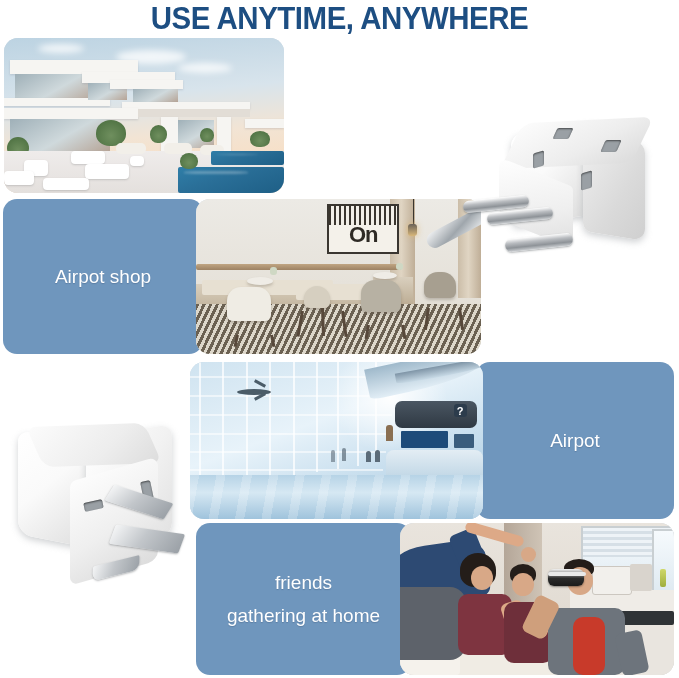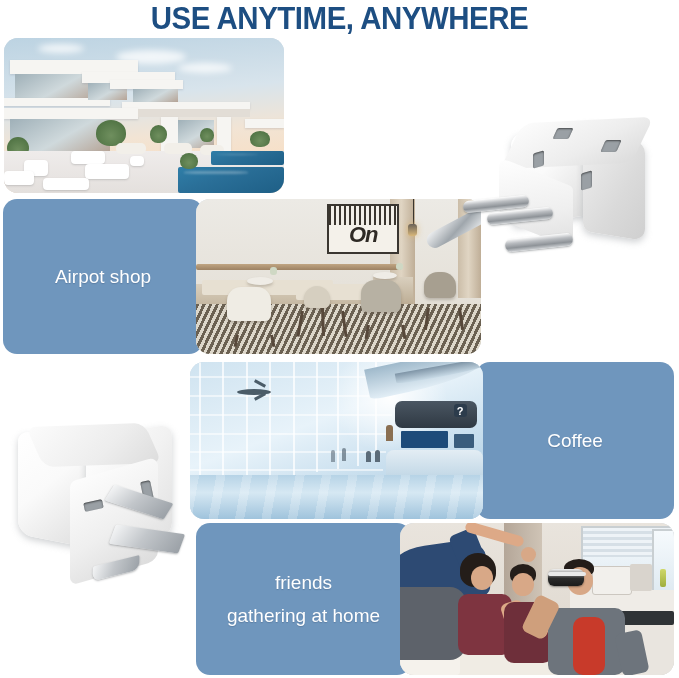--- a/index.html
+++ b/index.html
@@ -50,21 +50,21 @@
     background:rgba(255,255,255,.28);border-radius:40%;filter:blur(1px);}
   .lounger{position:absolute;background:#ffffff;border-radius:4px;
     box-shadow:0 1px 2px rgba(150,150,150,.45);}
   .cushion{position:absolute;background:#f2efe9;border-radius:5px;}
   .plant{position:absolute;background:radial-gradient(circle at 50% 60%,#6f8f5e,#476b3c);border-radius:50% 50% 45% 45%;}
 
   
   .cs-wall{position:absolute;inset:0;background:linear-gradient(180deg,#eceae5,#e6e2da 55%,#ded8cd);}
   .cs-col{position:absolute;background:linear-gradient(90deg,#cbbda8,#e0d5c3 45%,#bfae97);}
   .cs-poster{position:absolute;background:#f4f1ea;border:2px solid #3a3630;
-    display:flex;align-items:center;justify-content:center;font-style:italic;}
+    display:flex;align-items:center;justify-content:center;}
   .cs-poster .on{font-weight:bold;color:#2e2a25;letter-spacing:-1px;}
   .cs-stripes{position:absolute;left:0;top:0;right:0;height:42%;
     background:repeating-linear-gradient(90deg,#3a352e 0 2px,#f2efe8 2px 5px);}
   .cs-pend{position:absolute;background:#3a352e;width:1px;}
   .cs-bulb{position:absolute;width:9px;height:12px;border-radius:3px;
     background:linear-gradient(180deg,#6b6257,#d8b77a);box-shadow:0 0 6px rgba(226,184,110,.8);}
   .cs-rail{position:absolute;background:linear-gradient(180deg,#c0a582,#9d8263);border-radius:2px;}
   .cs-bench{position:absolute;background:linear-gradient(180deg,#d9cfbe,#b9a98f);}
   .cs-benchseat{position:absolute;background:#e7e0d2;border-radius:2px;}
   .cs-rug{position:absolute;left:0;right:0;bottom:0;
@@ -244,21 +244,21 @@
         <div style="position:absolute;right:-2%;top:14%;width:22%;height:10%;
              background:linear-gradient(160deg,#f4f5f6,#9fa6ac 55%,#e7eaec);
              border-radius:8px;transform:rotate(-28deg);"></div>
       </div>
     </div>
   </div>
 
   <div class="row" style="left:190px;top:362px;width:484px;height:157px;">
 
     <div class="panel label-panel" style="left:286px;width:198px;">
-      <div>Coffee</div>
+      <div>Airpot</div>
     </div>
 
     <div class="panel photo-panel" style="left:0;width:293px;">
       <div class="ph">
         <div class="ap-bg"></div>
 
         <div class="ap-mullV" style="left:3%;height:74%;"></div>
         <div class="ap-mullV" style="left:11%;height:74%;"></div>
         <div class="ap-mullV" style="left:19%;height:74%;"></div>
         <div class="ap-mullV" style="left:27%;height:74%;"></div>

